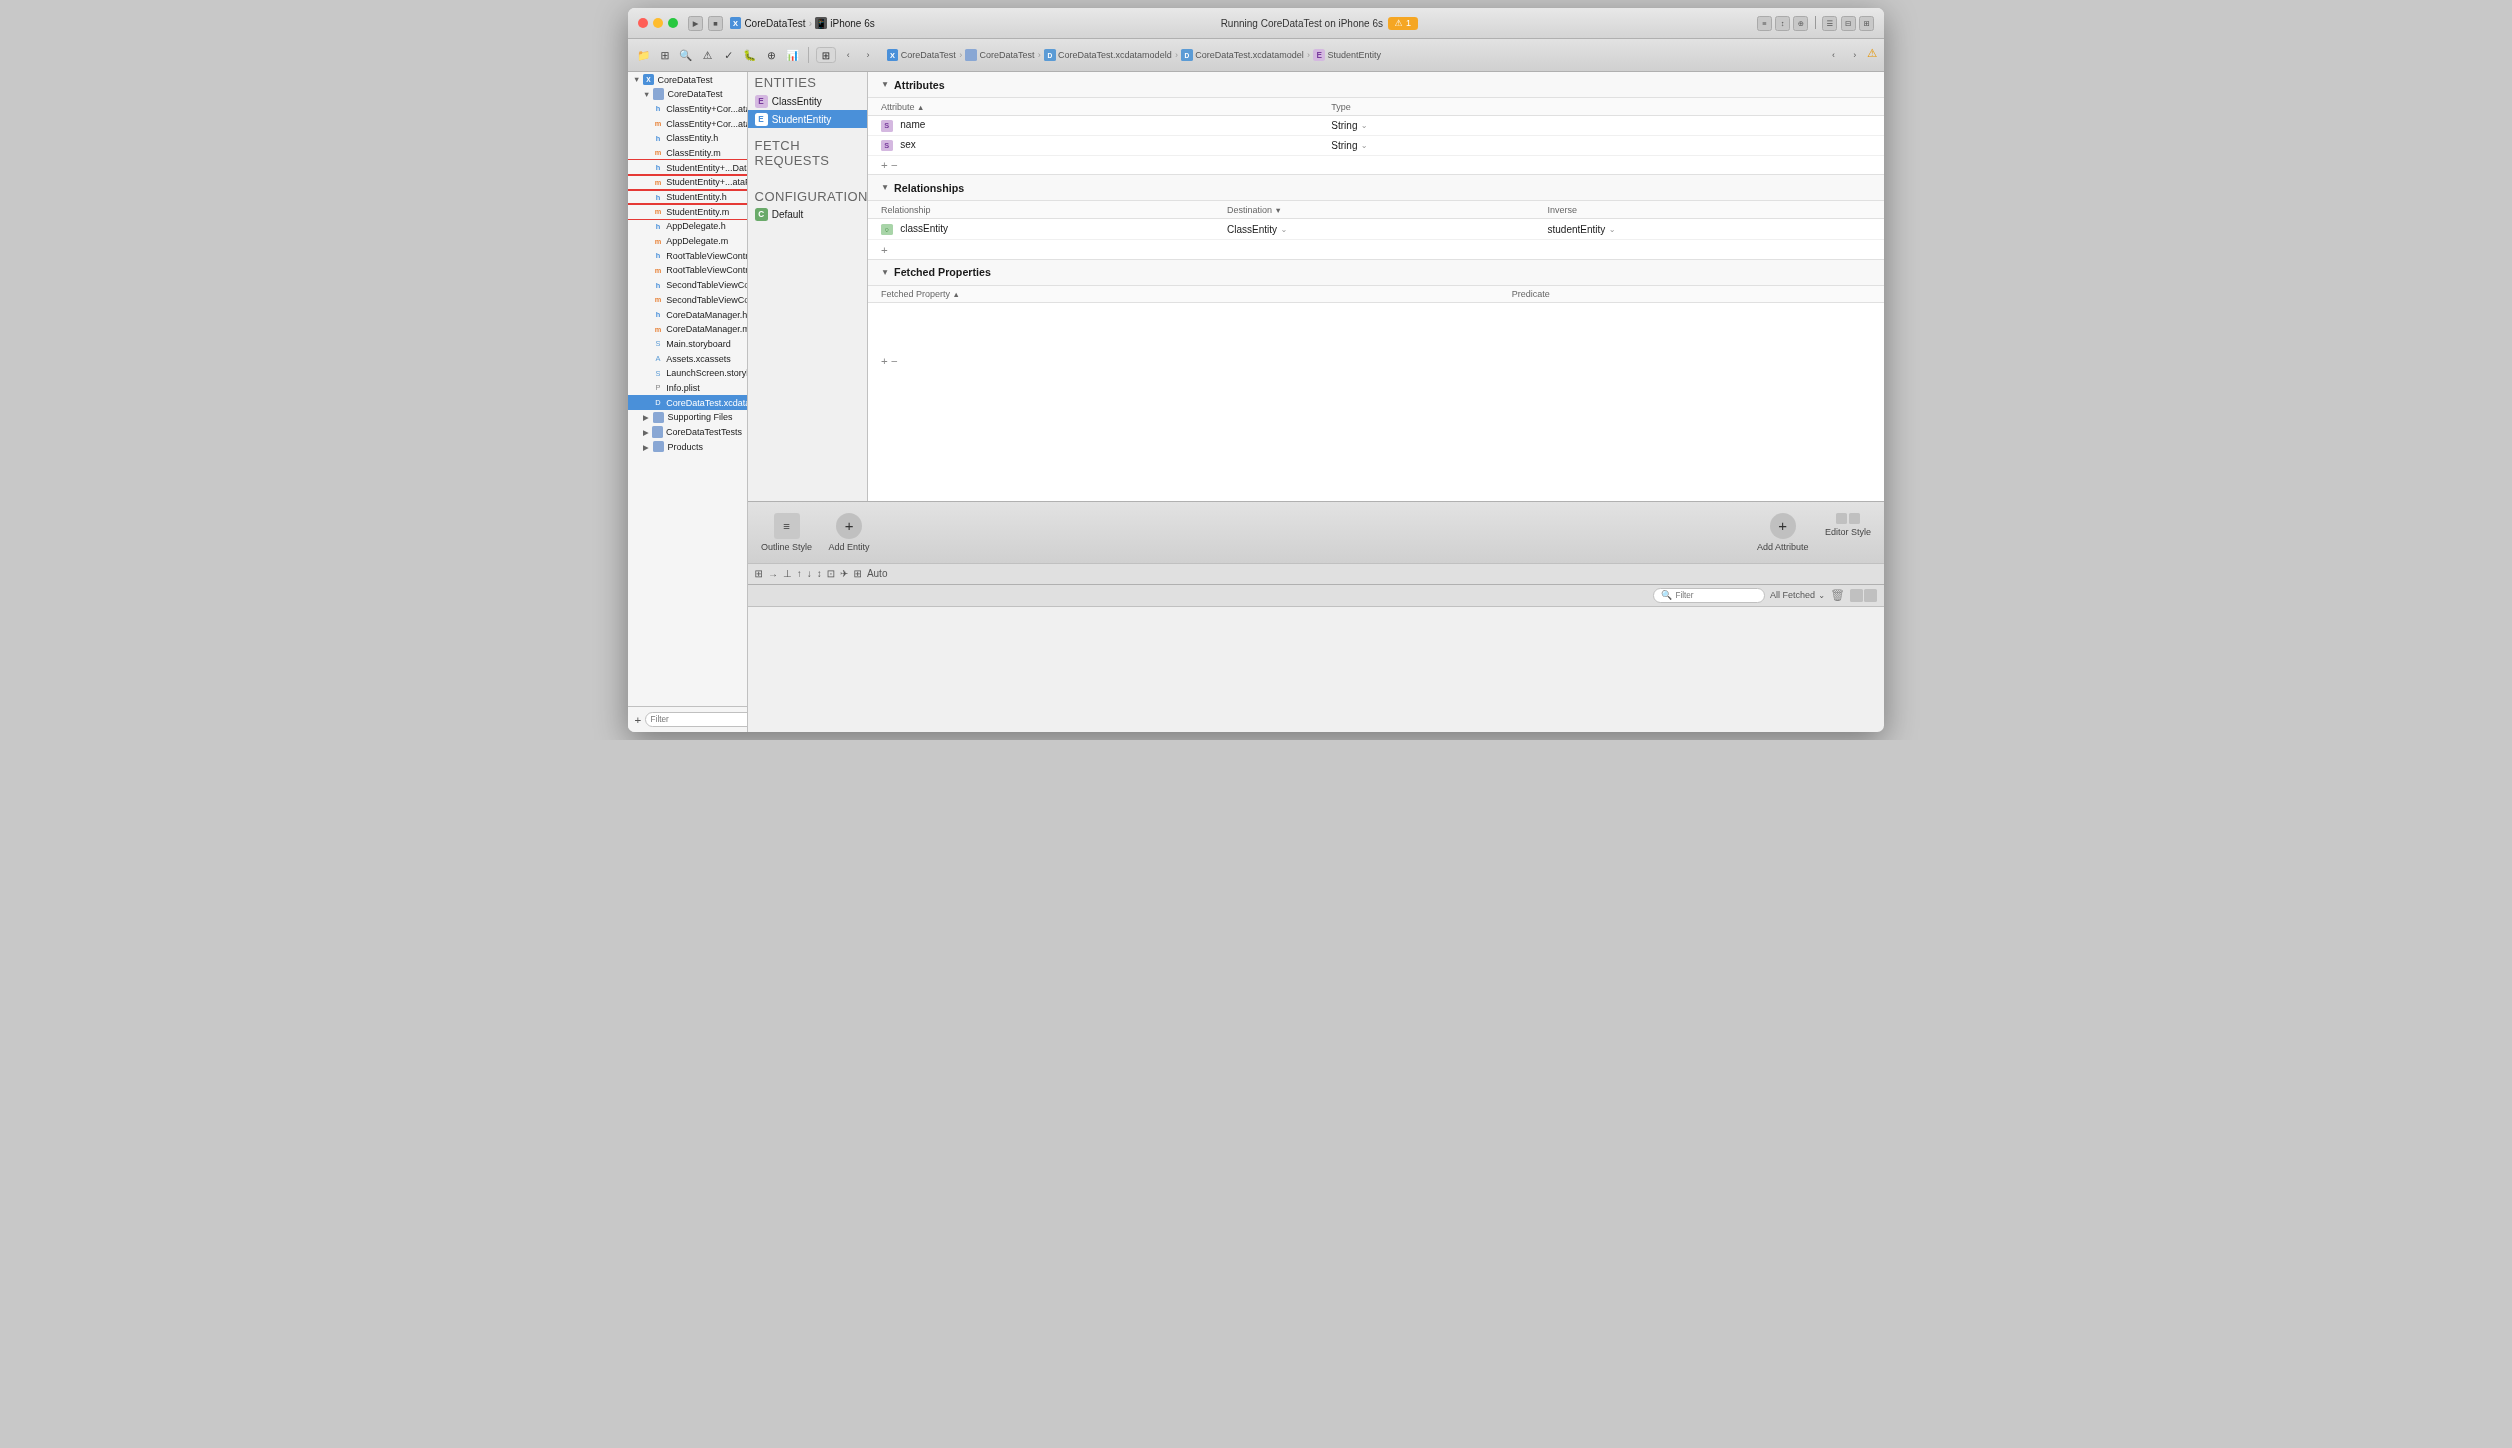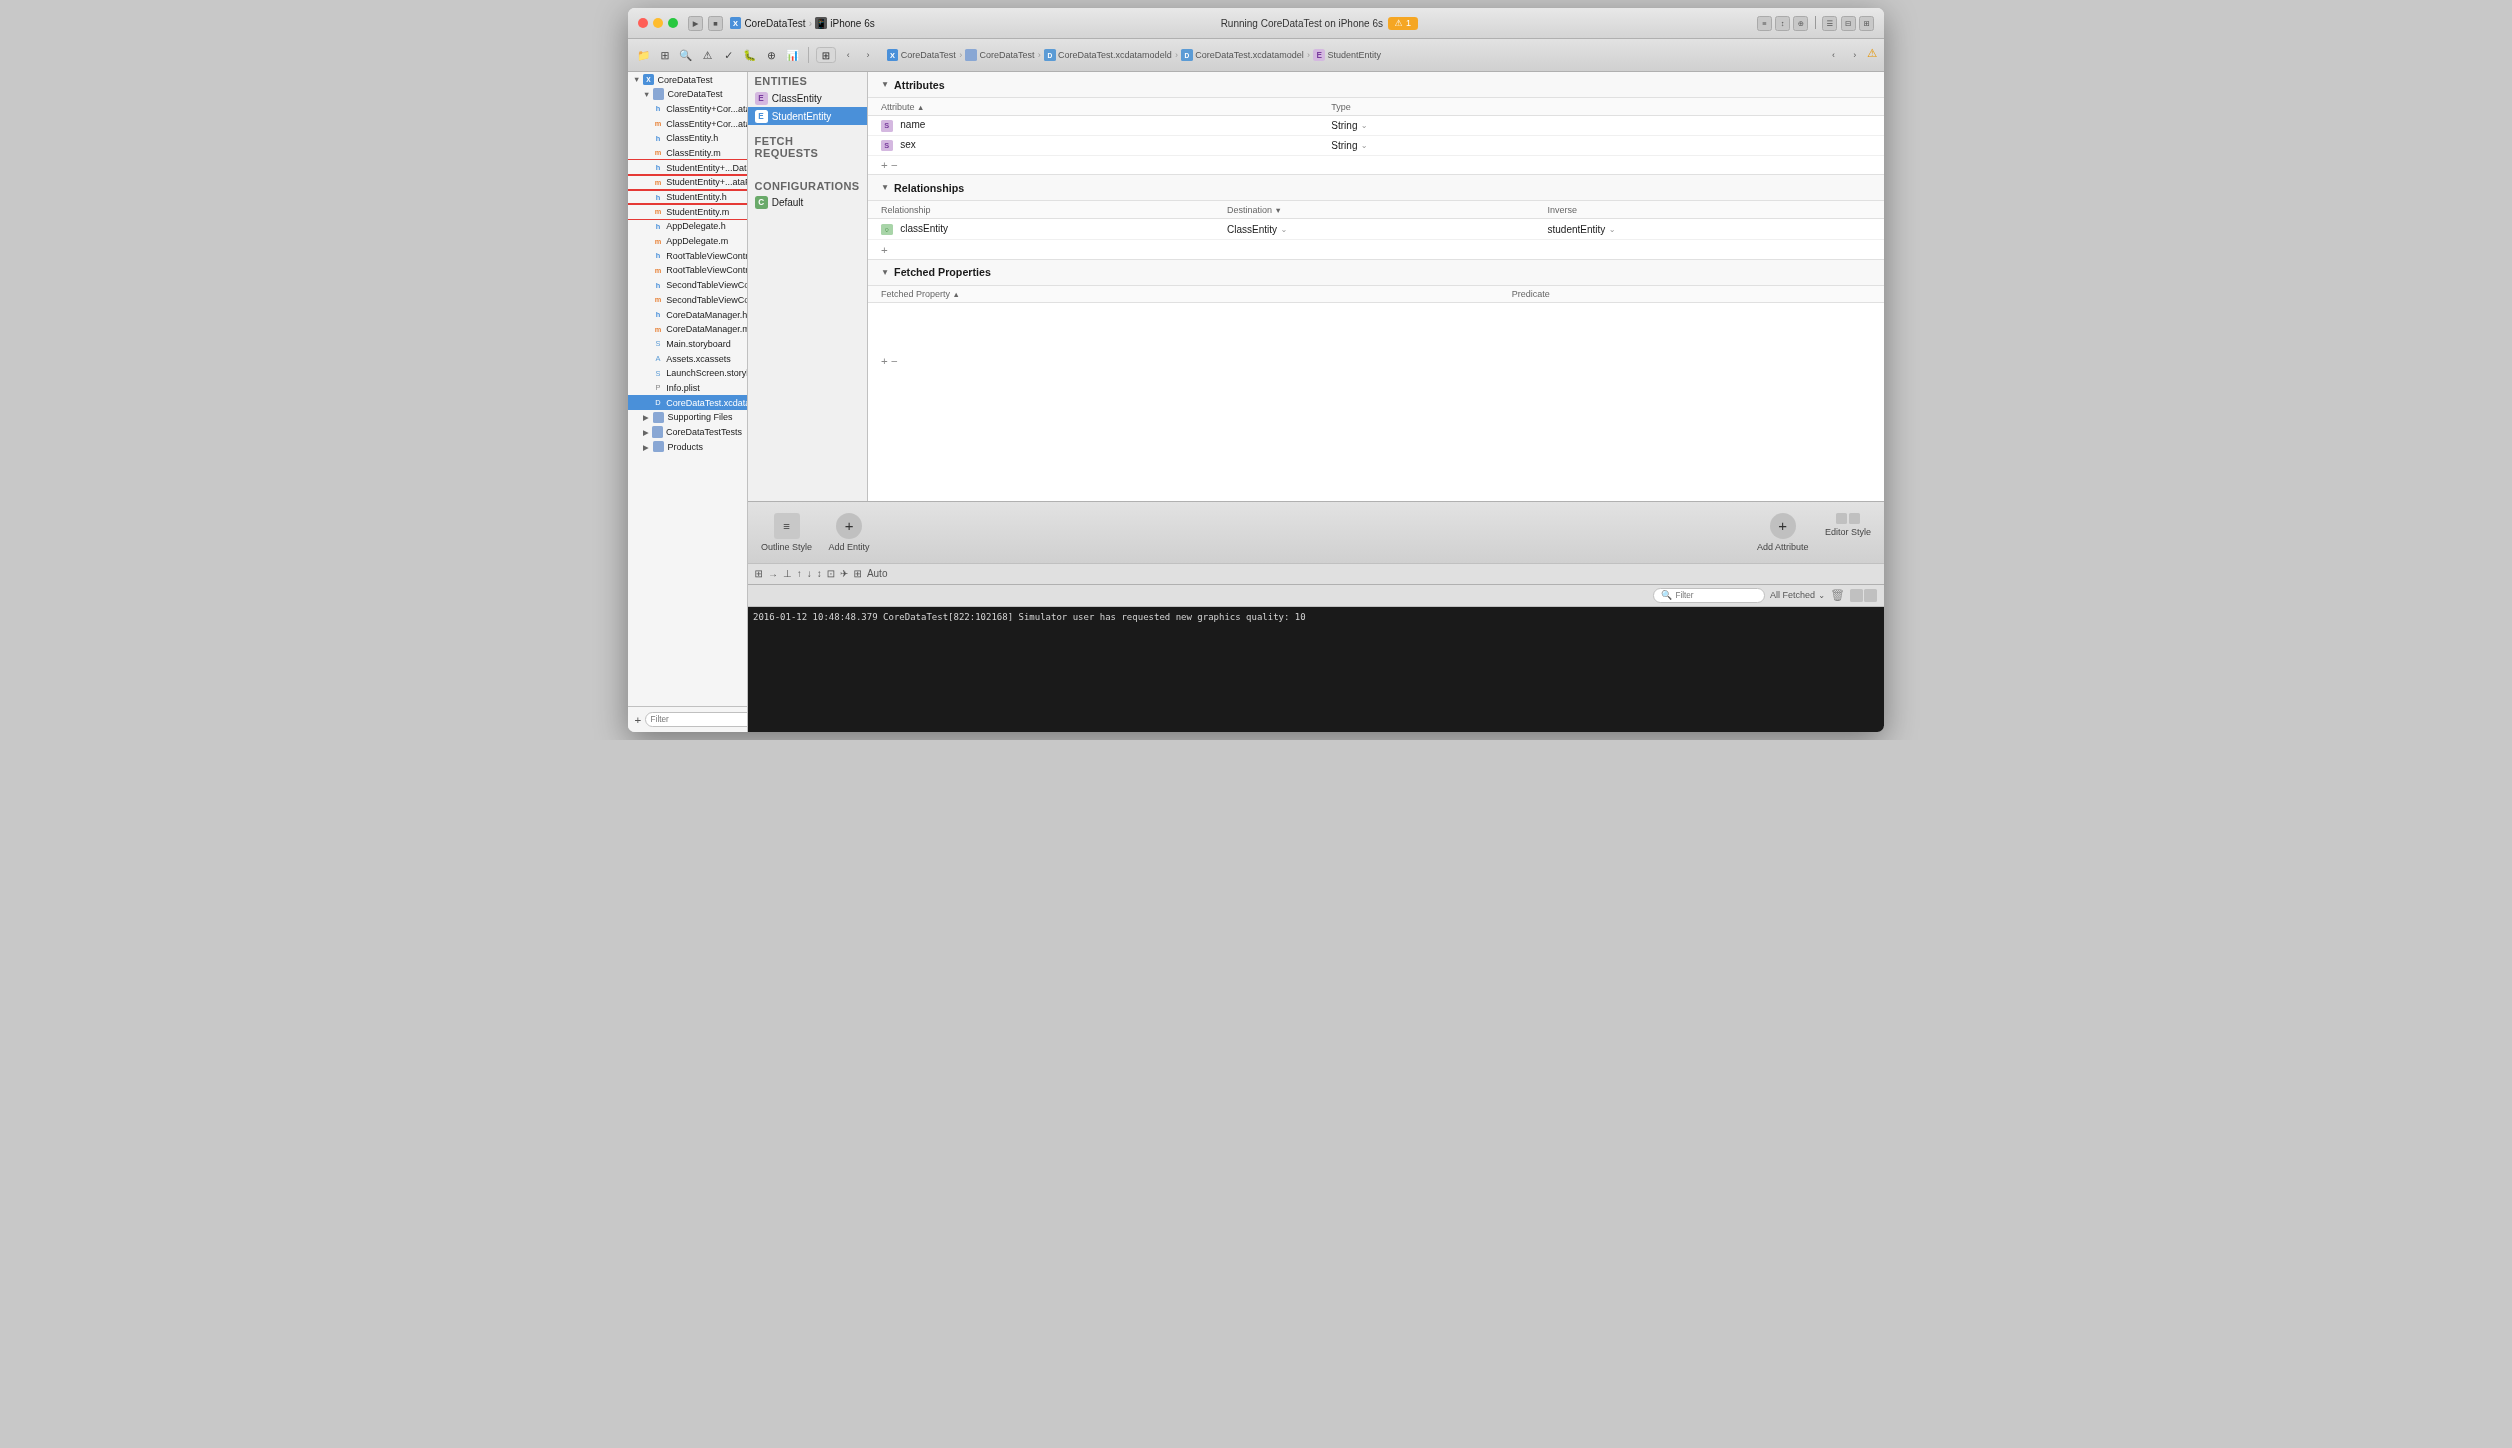--- a/index.html
+++ b/index.html
@@ -39,21 +39,21 @@
     .sidebar-indent2 { padding-left: 25px; }
     .sidebar-file-icon { width: 10px; height: 11.5px; margin-right: 3.3px; flex-shrink: 0; display: flex; align-items: center; justify-content: center; font-size: 7.4px; }
     .icon-h { color: #4a90d9; font-weight: bold; }
     .icon-m { color: #e8853d; font-weight: bold; }
     .disclosure { width: 8.2px; height: 8.2px; margin-right: 1.6px; font-size: 7.4px; color: #666; }
     .sidebar-bottom { padding: 5px 6.6px; border-top: 0.8px solid #c0c0c0; display: flex; align-items: center; gap: 3.3px; }
     .sidebar-filter { flex: 1; height: 15px; background: white; border: 0.8px solid #c0c0c0; border-radius: 7.4px; padding: 0 5px; font-size: 8.2px; }
     
     
     .entities-panel { width: 120px; background: #f0f0f0; border-right: 0.8px solid #c0c0c0; flex-shrink: 0; display: flex; flex-direction: column; overflow: hidden; }
-    .entities-section { padding: 3.3px 6.6px 1.6px; font-size: 11px; font-weight: bold; color: #666; text-transform: uppercase; letter-spacing: 0.4px; }
+    .entities-section { padding: 3.3px 6.6px 1.6px; font-size: 13px; font-weight: normal; color: #666; text-transform: uppercase; letter-spacing: 0.4px; }
     .entity-item { display: flex; align-items: center; padding: 2.5px 6.6px; cursor: pointer; font-size: 10px; }
     .entity-icon { width: 13px; height: 13px; background: #d4b8e0; border-radius: 2.5px; margin-right: 4.1px; display: flex; align-items: center; justify-content: center; font-size: 8.2px; font-weight: bold; color: #7a3d9e; flex-shrink: 0; }
     .entity-icon.selected { background: white; color: #4a90d9; }
 
     
     .main-content { flex: 1; background: white; overflow-y: auto; }
     .section-header { display: flex; align-items: center; padding: 6.6px 13px; cursor: pointer; border-bottom: 0.8px solid #e0e0e0; background: #f8f8f8; }
     .section-arrow { font-size: 8.2px; color: #666; margin-right: 5px; }
     .section-title { font-size: 10.7px; font-weight: 600; color: #1a1a1a; }
     
@@ -570,23 +570,20 @@
             <span style="font-size:9px;color:#555;">All Fetched</span>
             <span style="font-size:8.2px;color:#555;">⌄</span>
           </div>
           <span style="font-size:11.5px;color:#888;cursor:pointer;">🗑</span>
           <div style="display:flex;gap:1.6px;">
             <div style="width:13px;height:13px;background:#c0c0c0;border-radius:1.6px;"></div>
             <div style="width:13px;height:13px;background:#c0c0c0;border-radius:1.6px;"></div>
           </div>
         </div>
 
-        <div class="console-output">
-          <span>2016-01-12 10:48:48.379 CoreDataTest[822:102168] Simulator user has requested new graphics quality: 10</span>
-        </div>
       </div>
 
     </div>
 
   </div>
 
 </div>
 
 
 </body></html>

